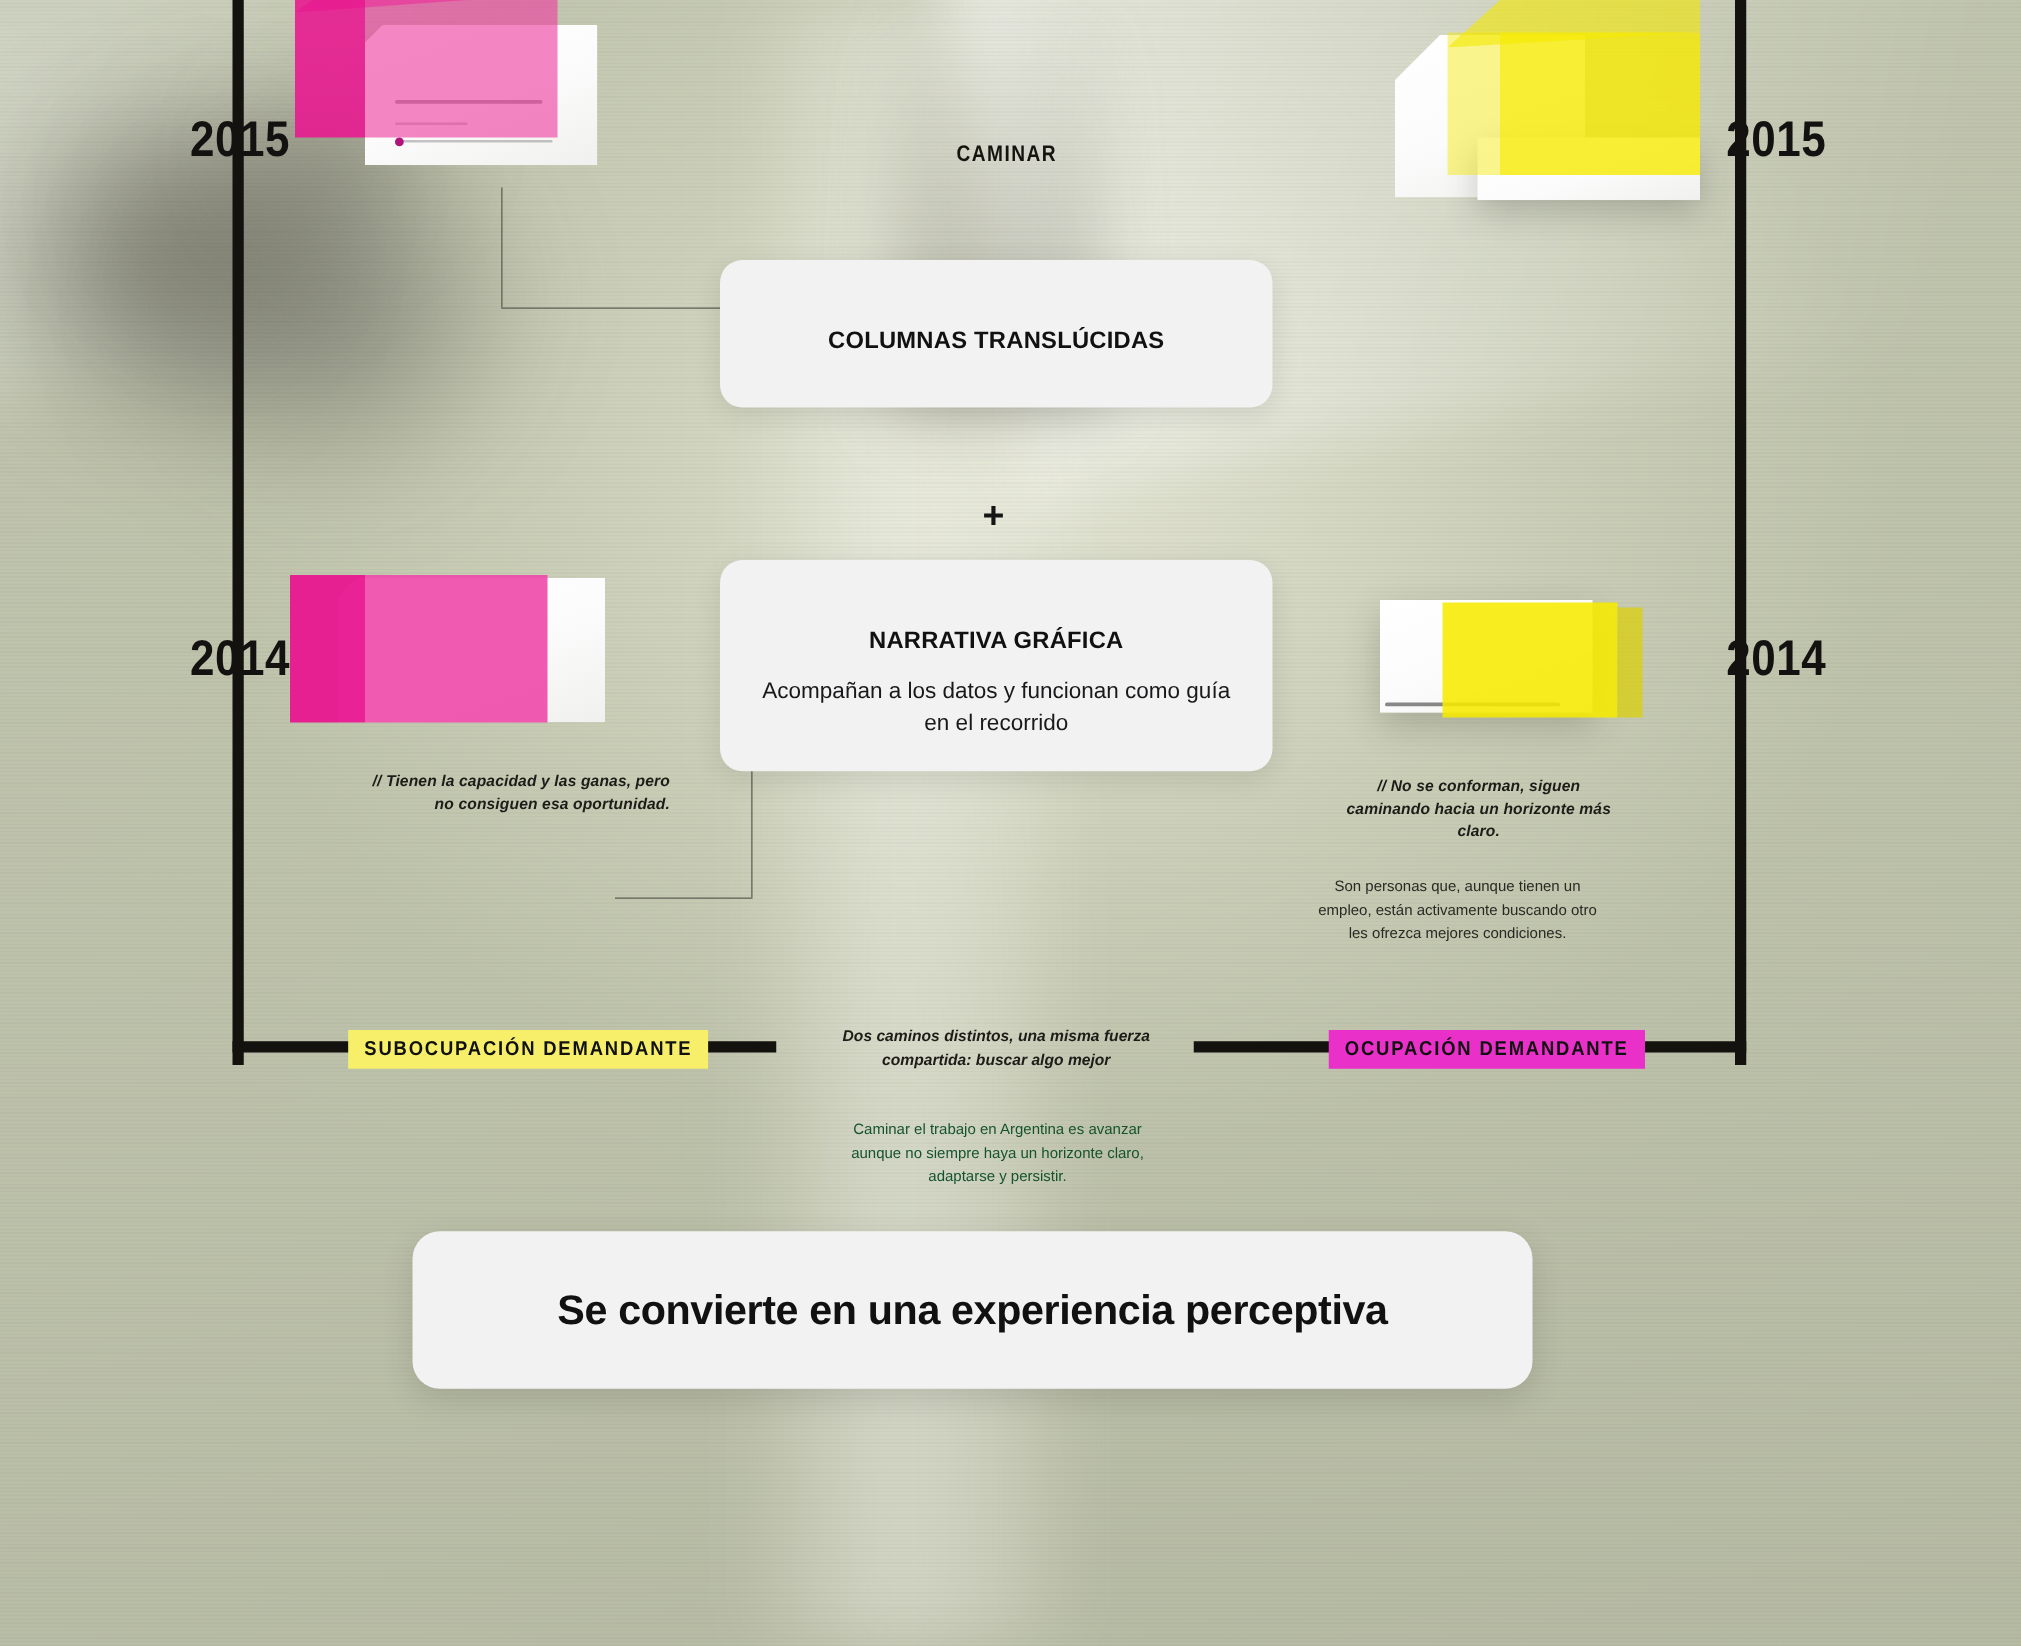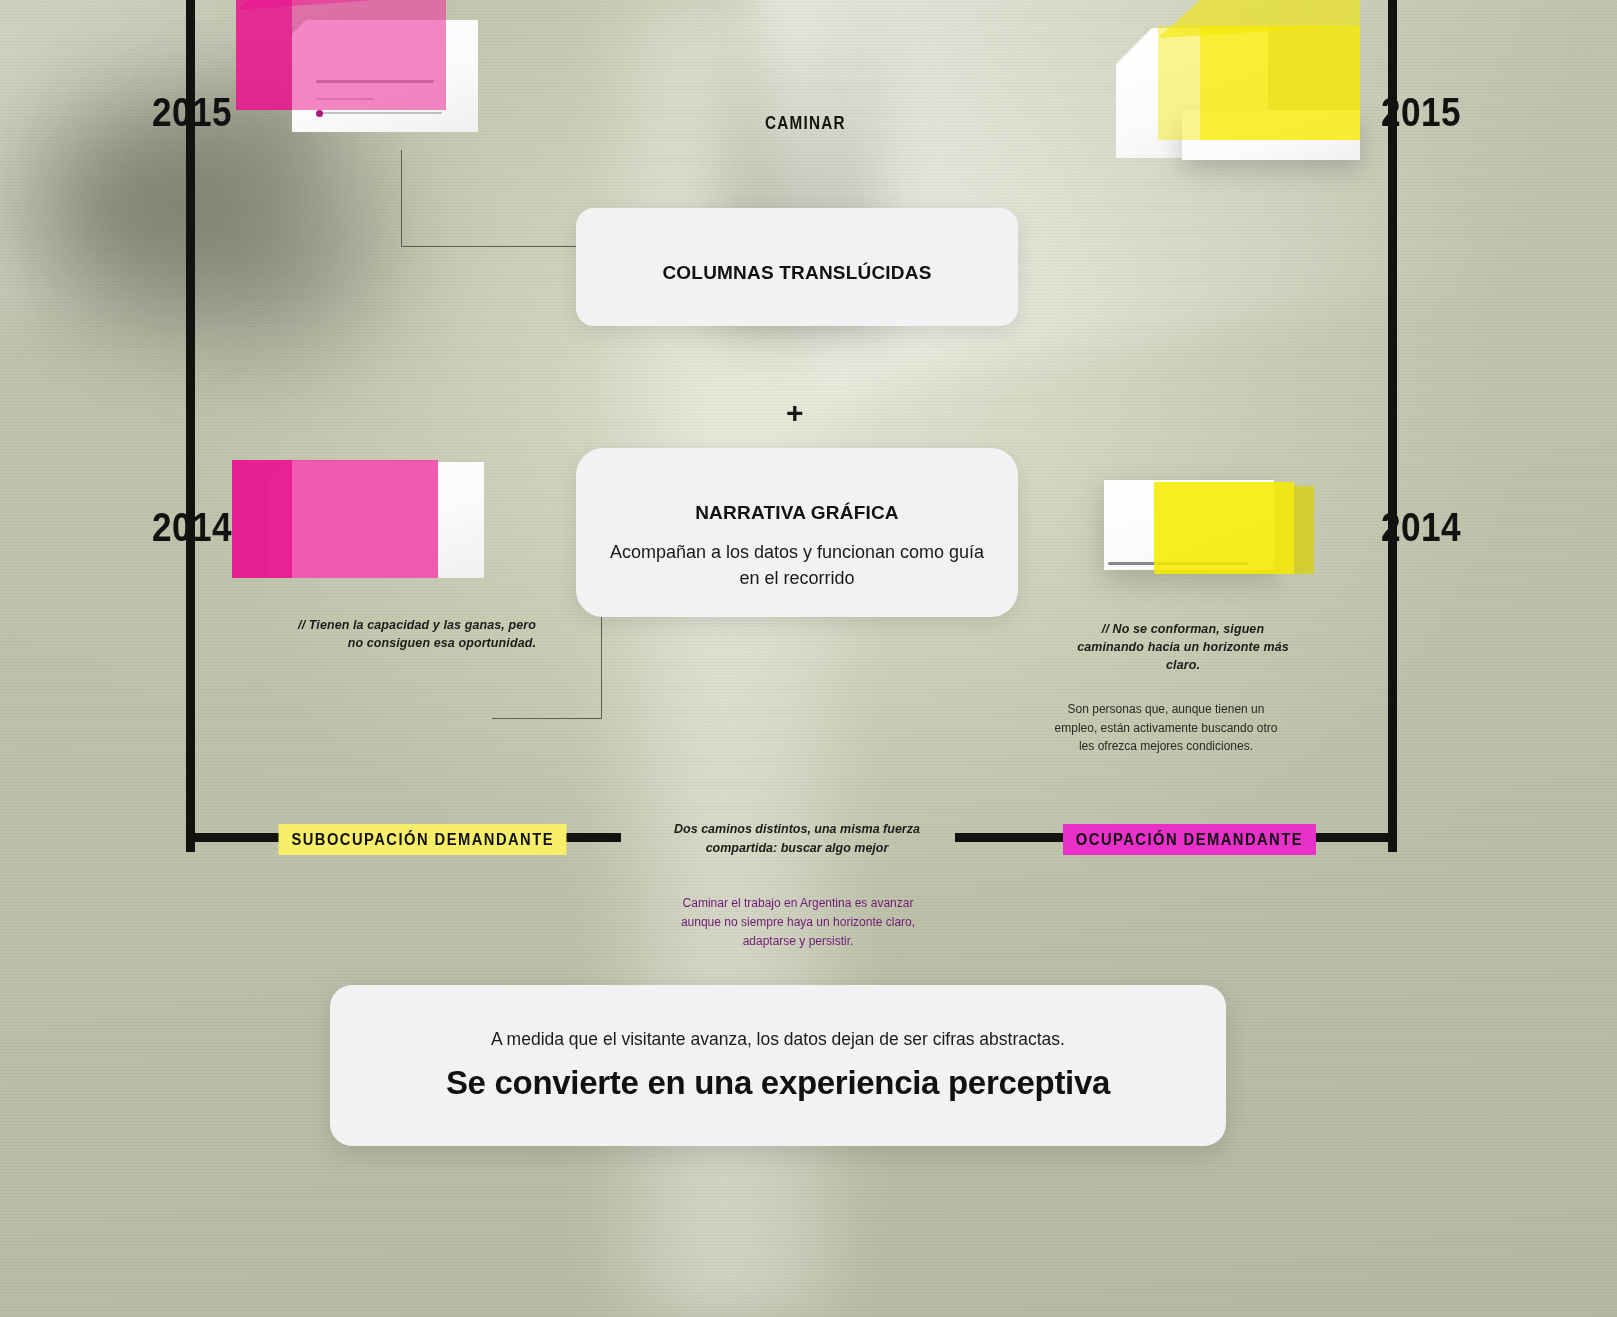--- a/index.html
+++ b/index.html
@@ -133,21 +133,21 @@
   }
   .narr .quote {
     font-style: italic; font-weight: 700;
     font-size: 12.5px; line-height: 1.45; letter-spacing: .1px;
   }
   .narr .body {
     font-size: 12px; line-height: 1.55; color: #2a2924;
   }
   .center-narr { position: absolute; text-align: center; color:#1d1c18; }
   .center-narr .quote { font-style: italic; font-weight:700; font-size:12.5px; line-height:1.5; }
-  .center-narr .body  { font-size:12px; line-height:1.6; color:#701a75; }
+  .center-narr .body  { font-size:12px; line-height:1.6; color:#14532d; }
 
   
   .badge {
     position: absolute;
     font-family: "Liberation Sans Narrow", "Liberation Sans", sans-serif;
     font-weight: 700; font-size: 16px; letter-spacing: 1.6px;
     color: #111; padding: 7px 14px 6px;
     transform: scaleX(.92); white-space: nowrap;
   }
 
@@ -285,23 +285,22 @@
 
   <div class="badge" style="left:266px; top:824px; background:#f7ef6a;">SUBOCUPACIÓN DEMANDANTE</div>
   <div class="badge" style="left:1052px; top:824px; background:#e930c8;">OCUPACIÓN DEMANDANTE</div>
 
   <div class="anno" style="left:576px; top:208px; width:442px;">
     <h3>COLUMNAS TRANSLÚCIDAS</h3>
   </div>
 
   <div class="plus" style="left:786px; top:398px;">+</div>
 
-  <div class="anno" style="left:576px; top:448px; width:442px;border-radius:27px;">
+  <div class="anno" style="left:576px; top:448px; width:442px;">
     <h3>NARRATIVA GRÁFICA</h3>
     <p>Acompañan a los datos y funcionan como guía en el recorrido</p>
   </div>
 
   <div class="anno-final" style="left:330px; top:985px; width:896px;">
-    <div class="lead">A medida que el visitante avanza, los datos dejan de ser cifras abstractas.</div>
     <div class="big">Se convierte en una experiencia perceptiva</div>
   </div>
 
 </div>
 
 </body></html>

